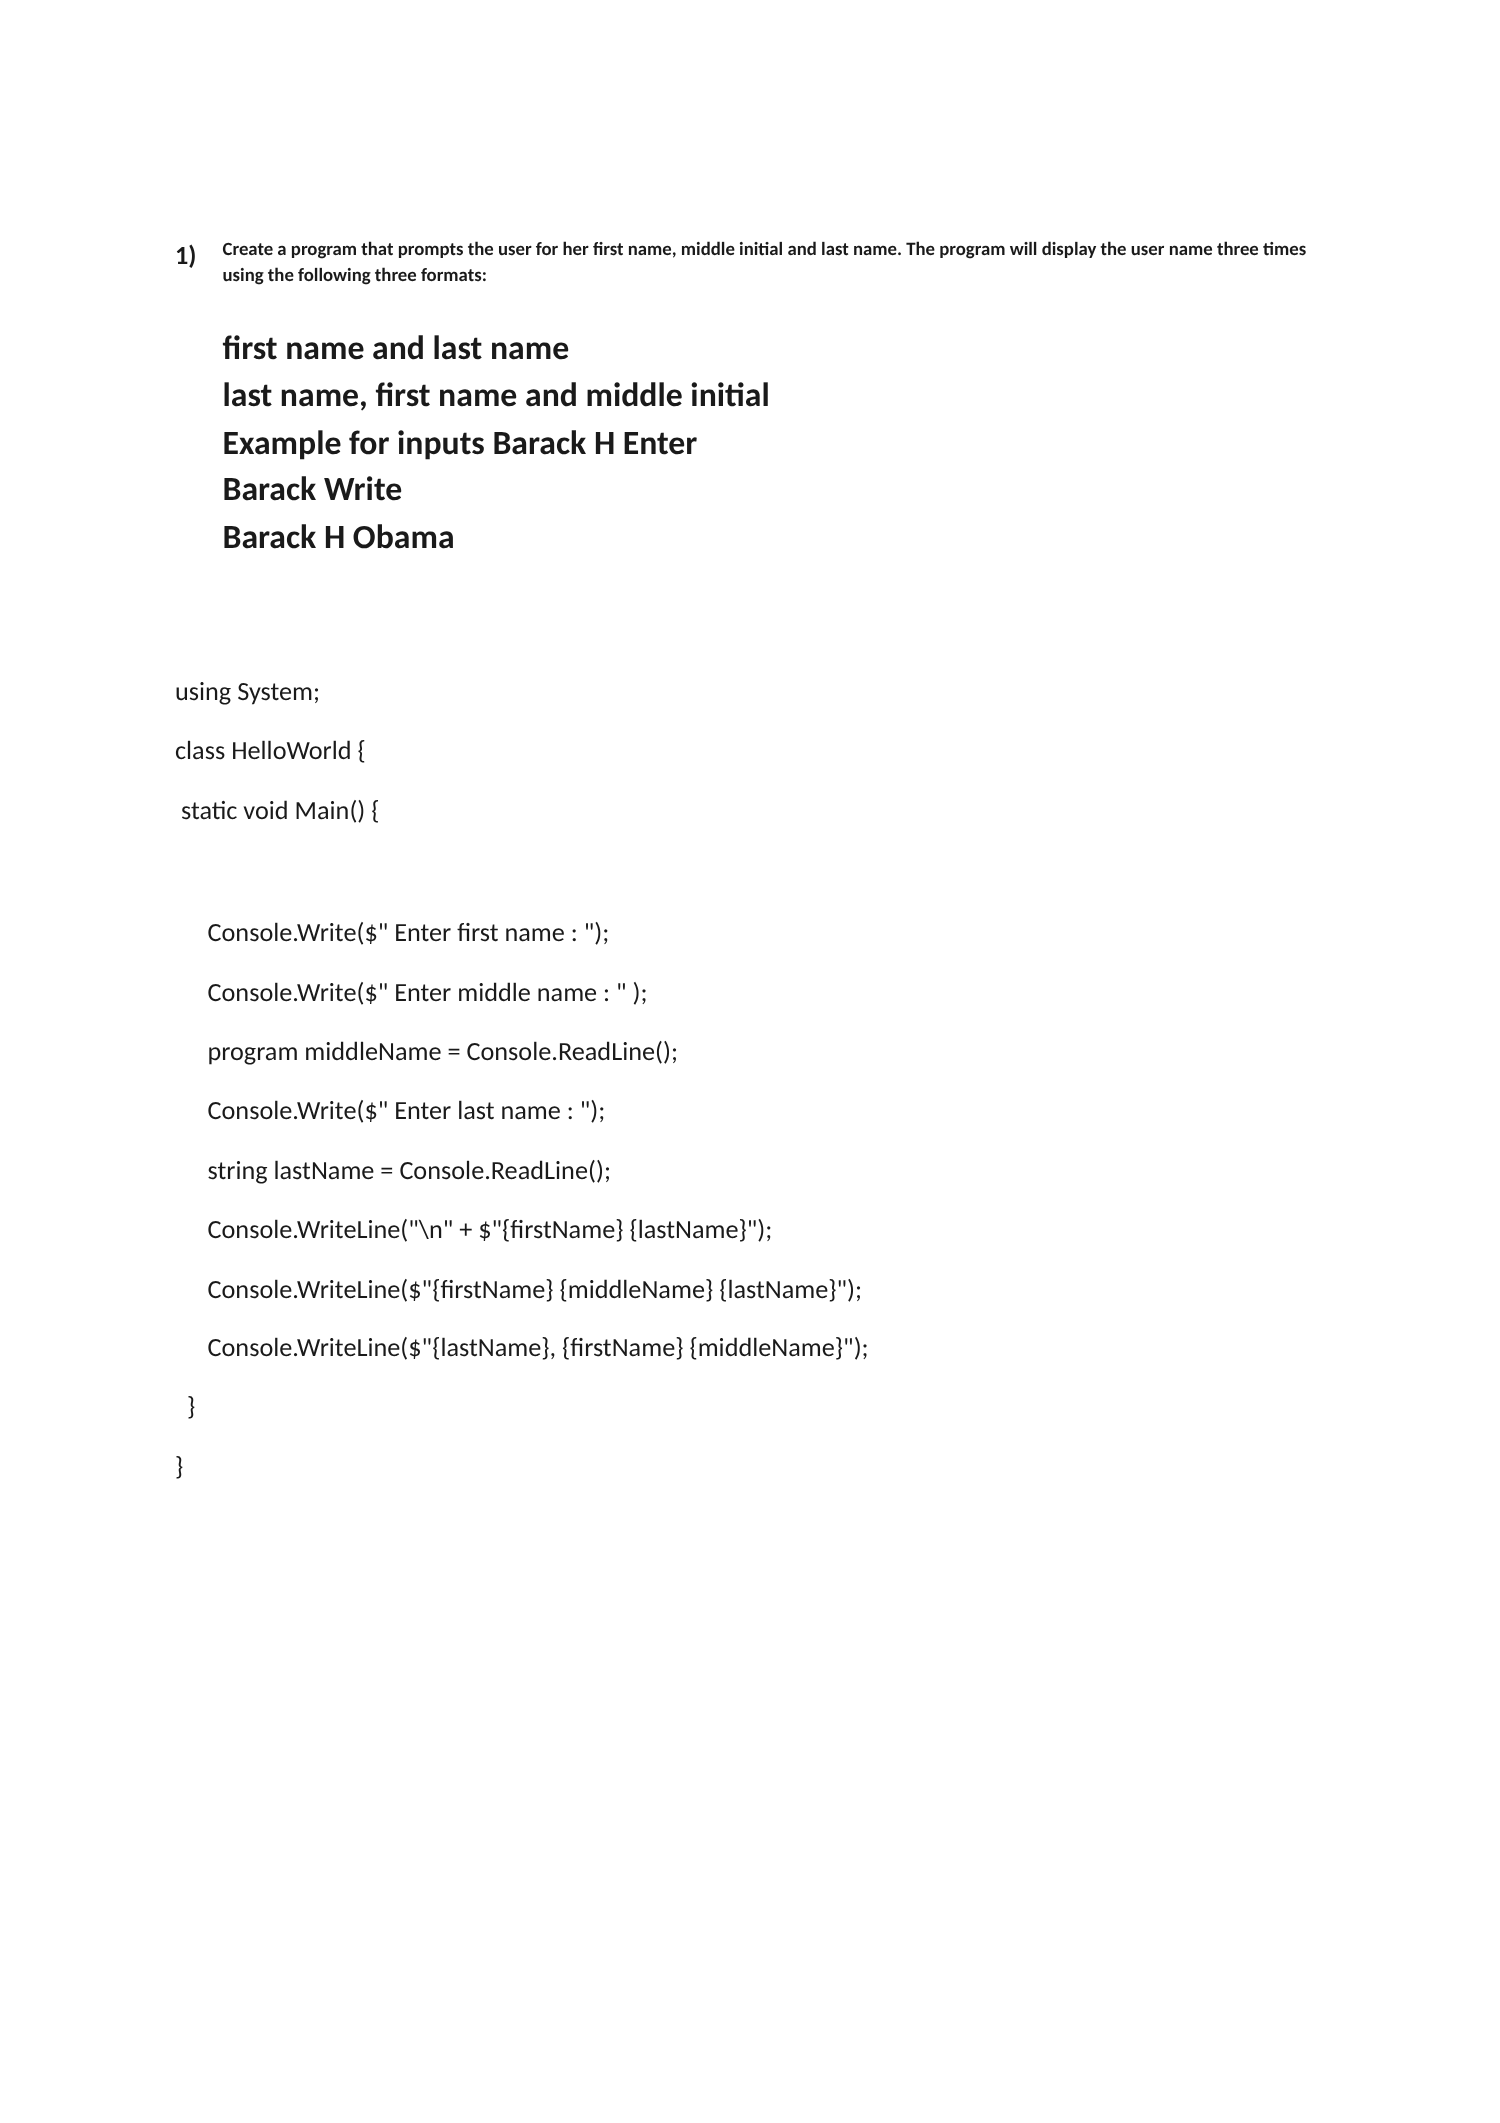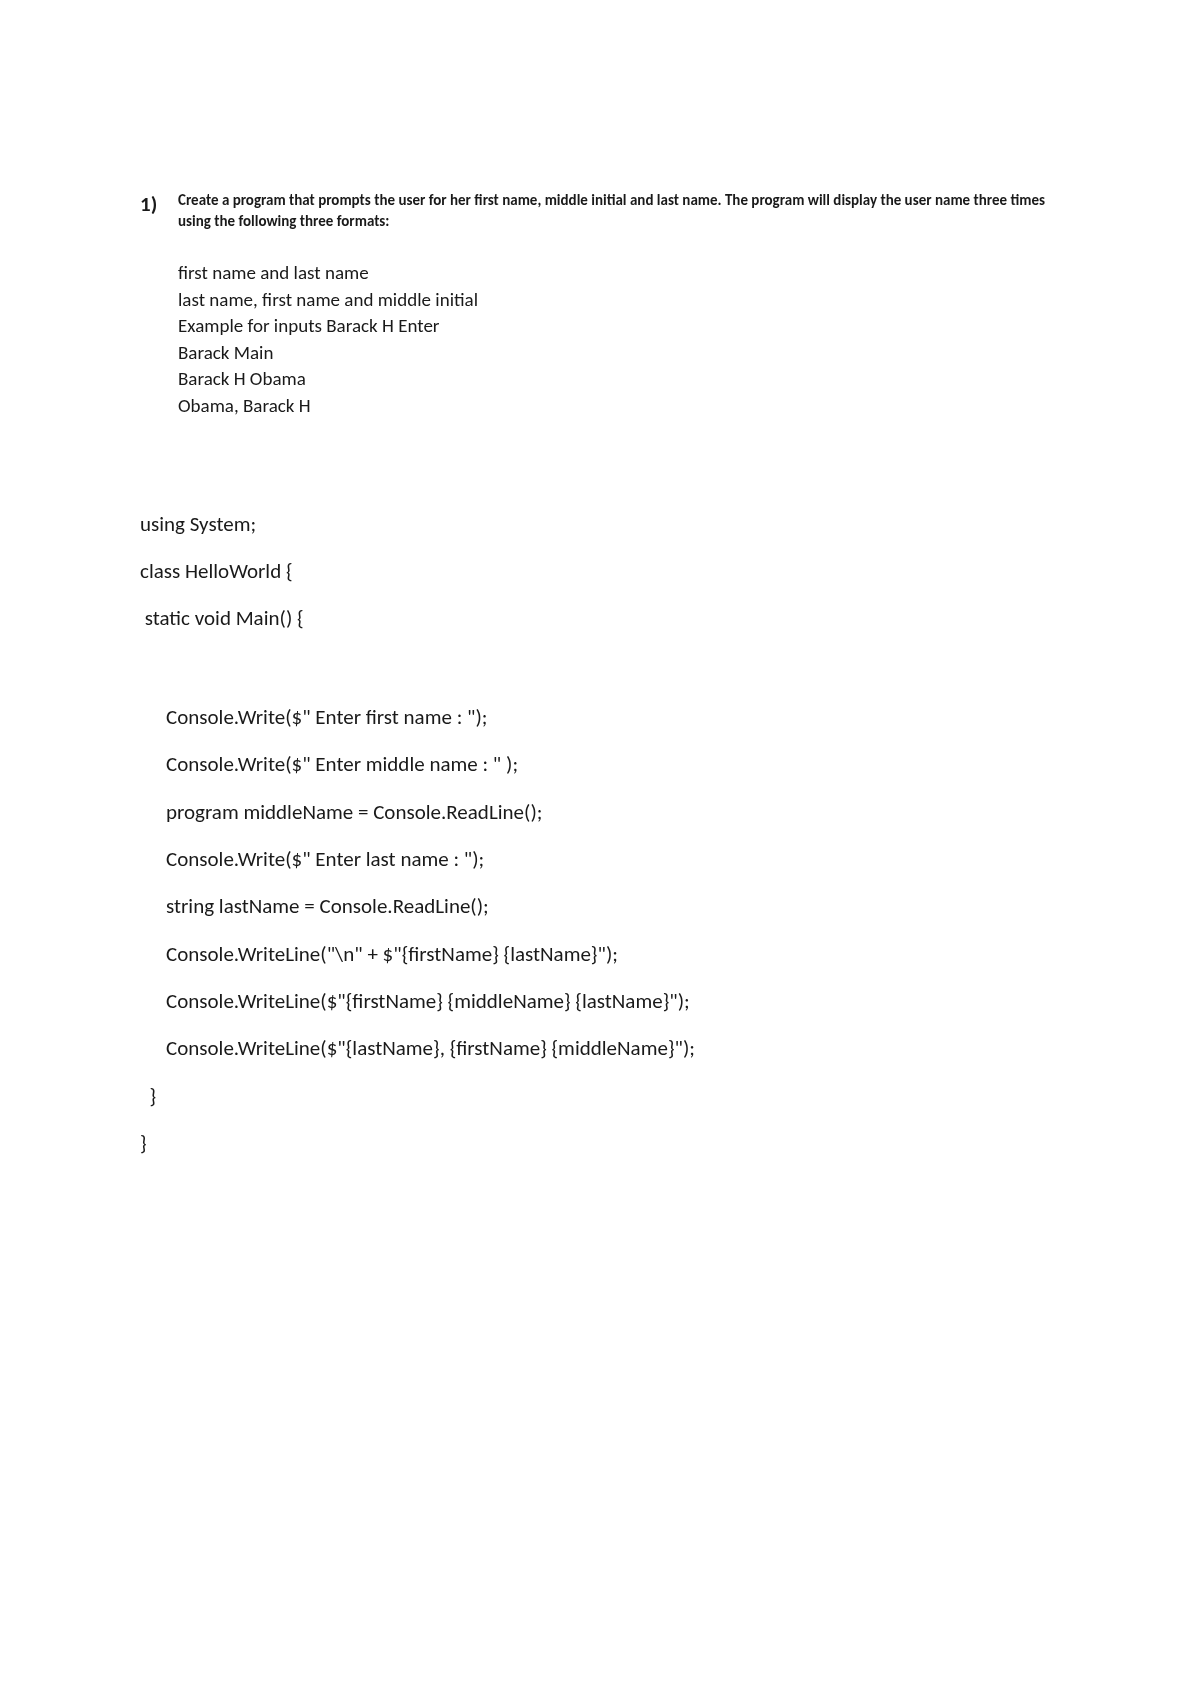--- a/index.html
+++ b/index.html
@@ -29,22 +29,22 @@
   }
   .desc {
     flex: 1;
     font-size: 15px;
     font-weight: 700;
     line-height: 1.4;
   }
   .spec-block {
     margin-top: 28px;
     margin-left: 38px;
-    font-size: 19px;
-    font-weight: 400;
+    font-size: 27px;
+    font-weight: 700;
     line-height: 1.4;
   }
   .spec-line {
     white-space: pre-wrap;
   }
   .code-block {
     font-size: 21px;
     line-height: 1.4;
   }
   .code-line {
@@ -61,23 +61,22 @@
 
   <div class="problem">
     <div class="problem-row">
       <div class="num">1)</div>
       <div class="desc">Create a program that prompts the user for her first name, middle initial and last name. The program will display the user name three times using the following three formats:</div>
     </div>
     <div class="spec-block">
       <div class="spec-line">first name and last name</div>
       <div class="spec-line">last name, first name and middle initial</div>
       <div class="spec-line">Example for inputs Barack H Enter</div>
-      <div class="spec-line">Barack Main</div>
+      <div class="spec-line">Barack Write</div>
       <div class="spec-line">Barack H Obama</div>
-      <div class="spec-line">Obama, Barack H</div>
     </div>
   </div>
 
   <div class="code-block" id="code-container">
       <div class="code-line">using System;</div>
       <div class="code-line">class HelloWorld {</div>
       <div class="code-line"> static void Main() {</div>
       <div style="height: 40px;"></div>
       <div class="code-line indent-1">Console.Write($" Enter first name : ");</div>
       <div class="code-line indent-1">Console.Write($" Enter middle name : " );</div>

